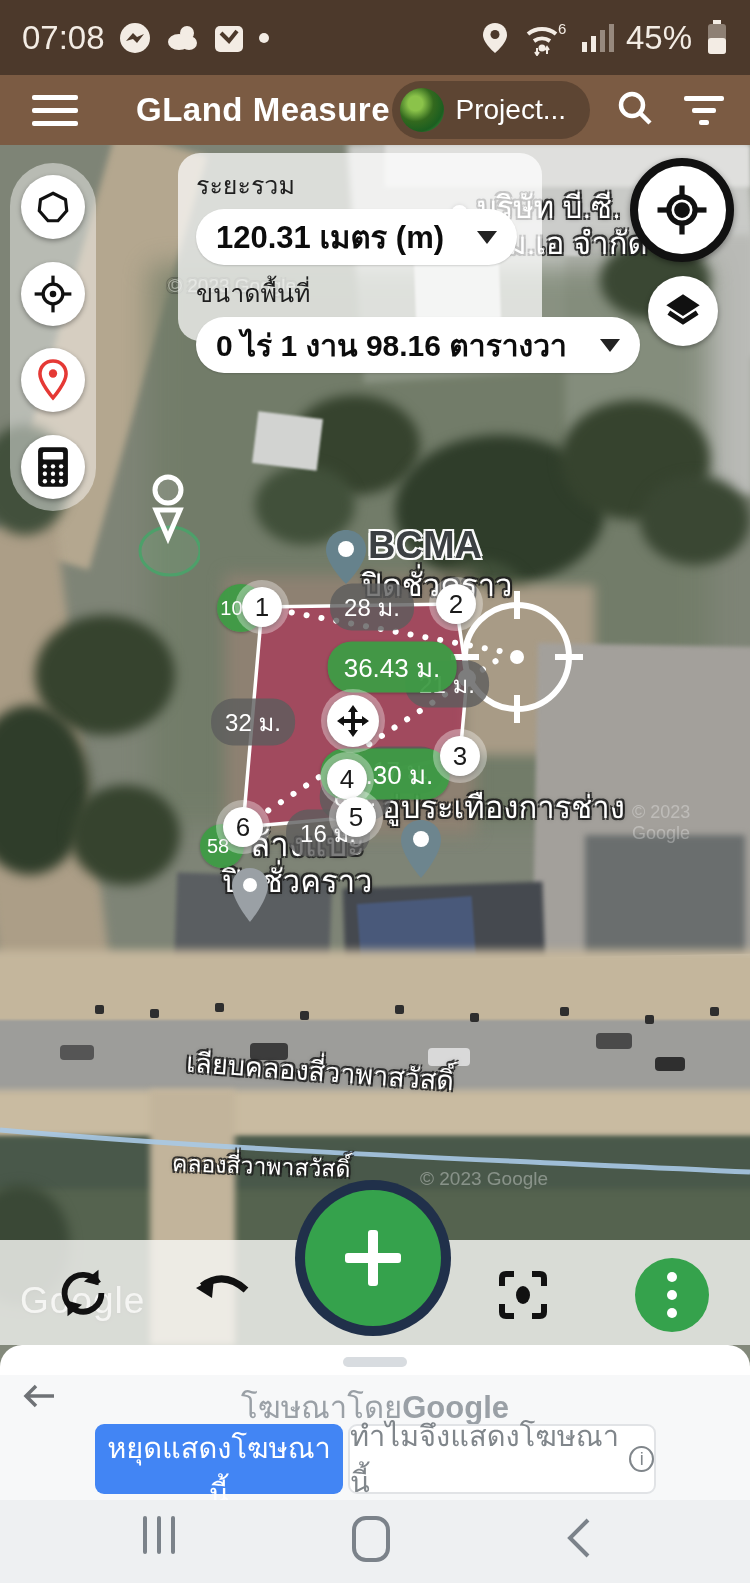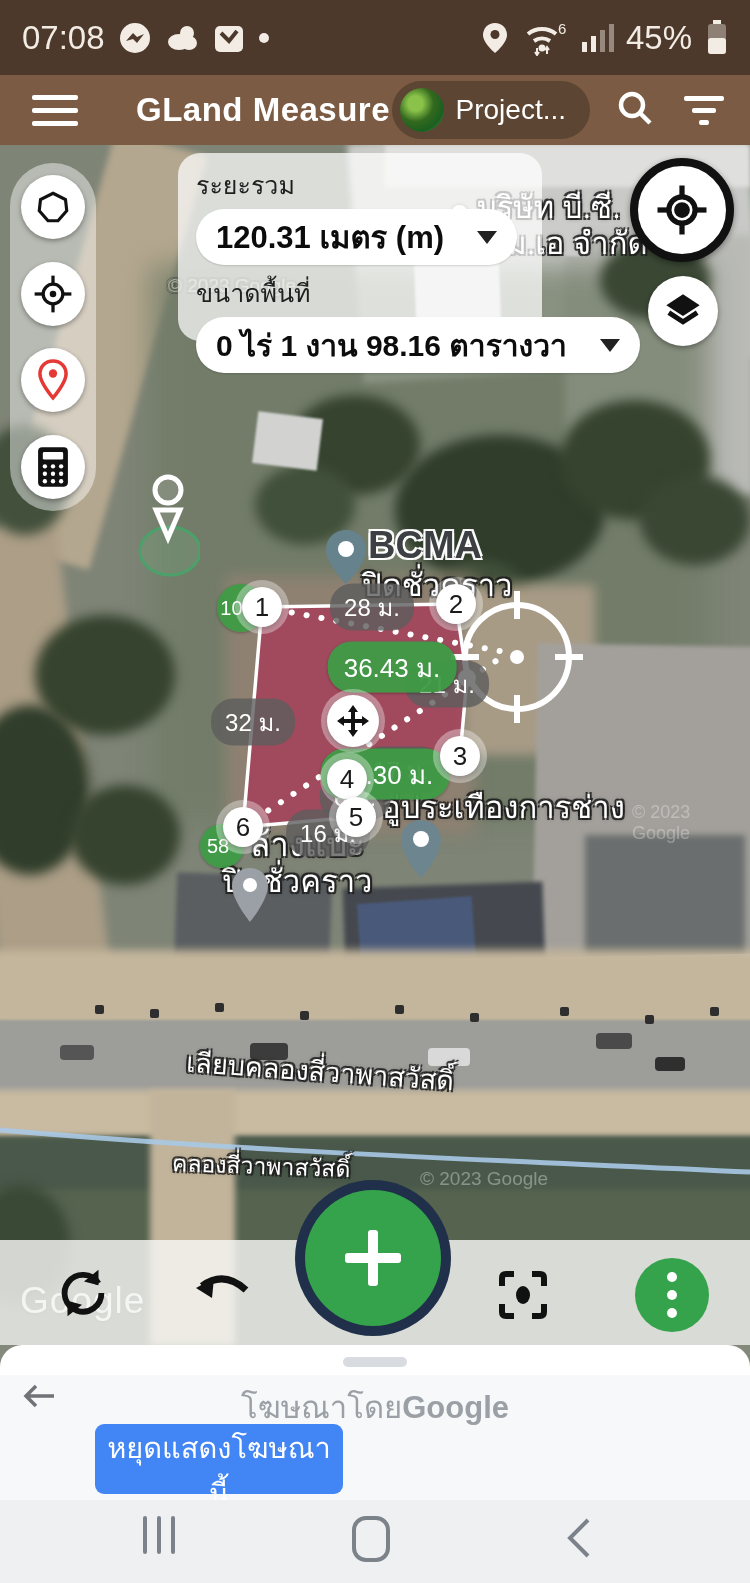--- a/index.html
+++ b/index.html
@@ -424,20 +424,24 @@
   <div id="adbody" class="abs"></div>
   <div class="abs" style="left:20px;top:1376px;">
     <svg width="40" height="40" viewBox="0 0 40 40">
       <path d="M34 20 H8 M16 10 L6 20 L16 30" stroke="#6f7276" stroke-width="3.5" fill="none"></path>
     </svg>
   </div>
   <div class="abs adtitle" style="left:0;top:1382px;width:750px;text-align:center;">
     <span>โฆษณาโดย</span><span style="font-weight:bold;">Google</span>
   </div>
   <button id="adstop" class="abs">หยุดแสดงโฆษณานี้</button>
+  <div id="adwhy" class="abs">
+    <span>ทำไมจึงแสดงโฆษณานี้</span>
+    <span class="info-i">i</span>
+  </div>
 
   <div id="navbar" class="abs"></div>
   <div class="nav-ic" style="left:143px;display:flex;gap:10px;">
     <i style="width:4px;height:38px;background:#7b828a;border-radius:2px;"></i>
     <i style="width:4px;height:38px;background:#7b828a;border-radius:2px;"></i>
     <i style="width:4px;height:38px;background:#7b828a;border-radius:2px;"></i>
   </div>
   <div class="nav-ic" style="left:352px;width:38px;height:46px;border:4px solid #7b828a;border-radius:14px;"></div>
   <div class="nav-ic" style="left:562px;">
     <svg width="32" height="44" viewBox="0 0 32 44">

